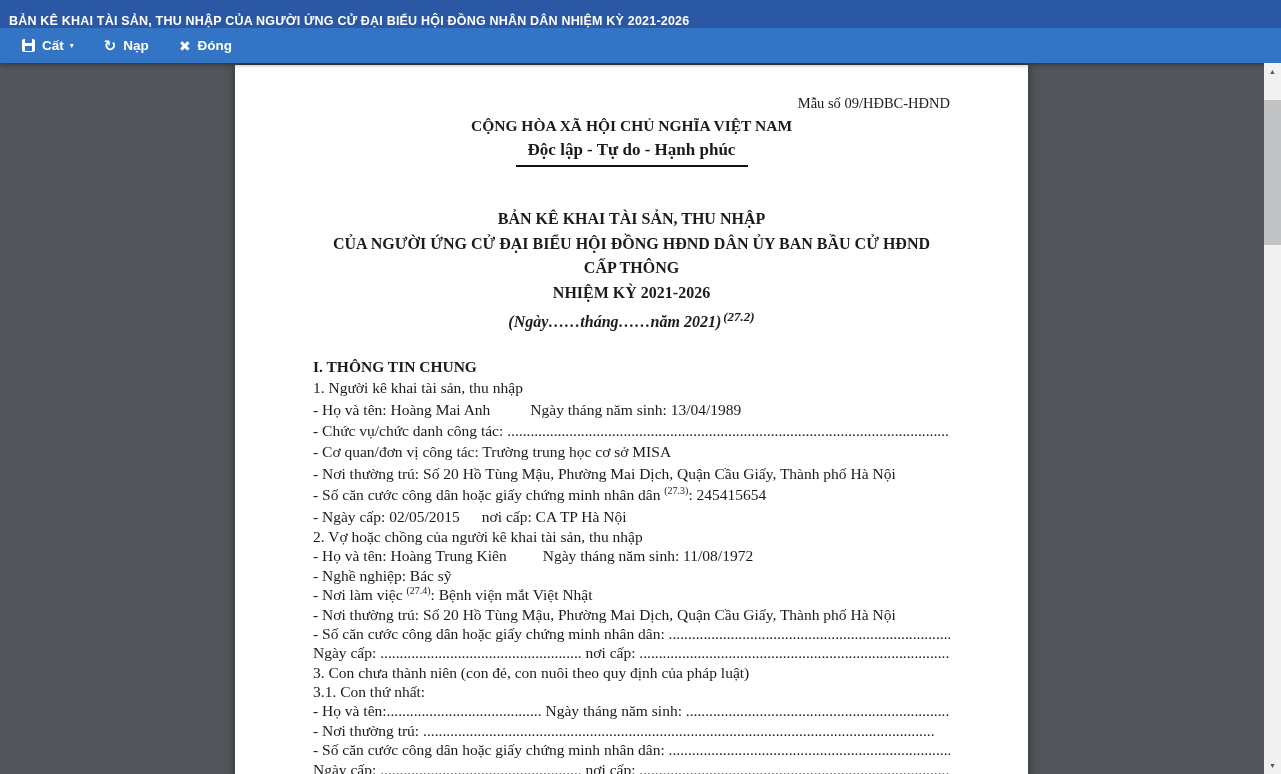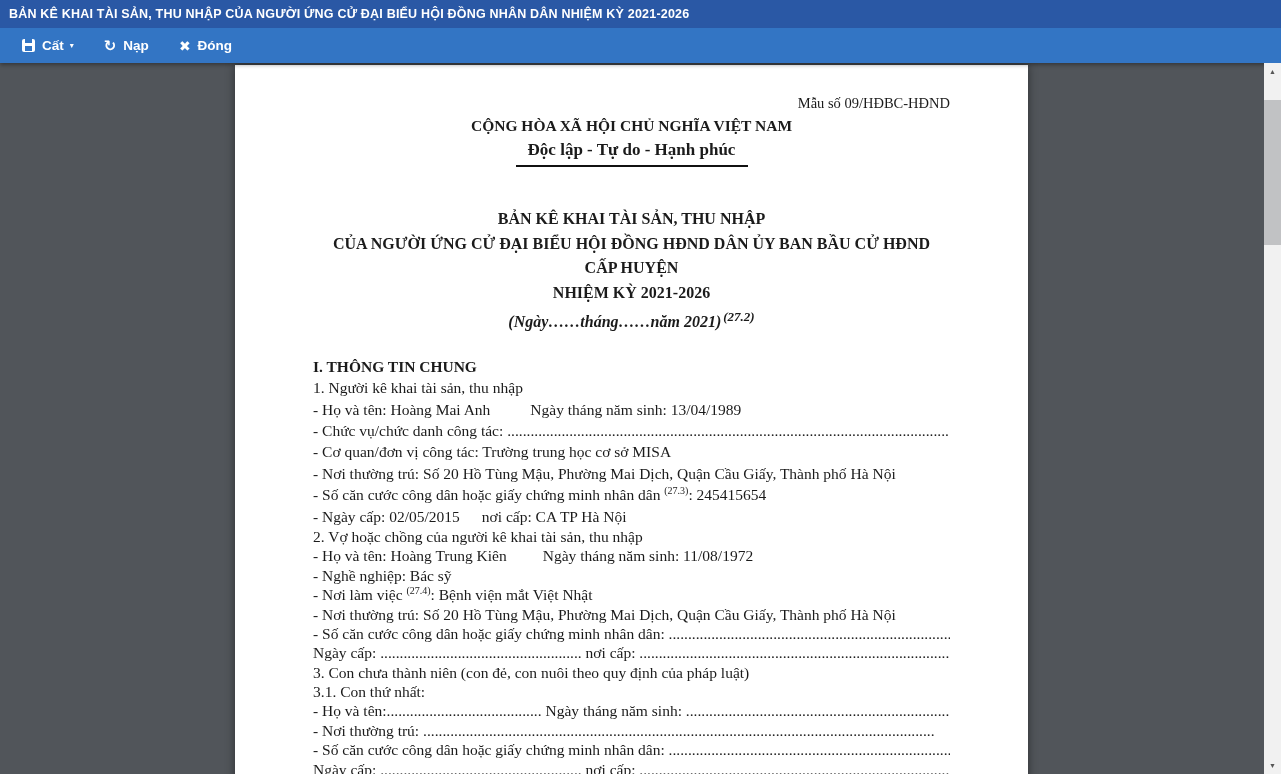--- a/index.html
+++ b/index.html
@@ -4,21 +4,21 @@
 <style>
   * { margin:0; padding:0; box-sizing:border-box; }
   html,body { width:1281px; height:774px; overflow:hidden; }
   .app {
     position:relative; width:1281px; height:774px; overflow:hidden;
     background:#51555a; font-family:"Liberation Sans","DejaVu Sans",sans-serif;
   }
   
   .titlebar {
     position:absolute; top:0; left:0; right:0; height:28px;
-    background:#2a58a5; display:flex; align-items:center; padding-left:9px; z-index:6;
+    background:#2a58a5; display:flex; align-items:flex-end; padding-left:9px; z-index:6;
   }
   .tb-text { color:#ffffff; font-size:12.5px; font-weight:bold; letter-spacing:.2px; white-space:nowrap; }
   
   .toolbar {
     position:absolute; top:28px; left:0; right:0; height:35px;
     background:#3375c4; display:flex; align-items:center; gap:12px; padding-left:13px;
     z-index:5; box-shadow:0 2px 4px rgba(0,0,0,.35);
   }
   .tb-btn {
     display:flex; align-items:center; gap:7px; background:none; border:none;
@@ -86,21 +86,21 @@
 
   <main class="viewport">
     <section class="page">
       <div class="form-no">Mẫu số 09/HĐBC-HĐND</div>
       <div class="nat1">CỘNG HÒA XÃ HỘI CHỦ NGHĨA VIỆT NAM</div>
       <div class="nat2">Độc lập - Tự do - Hạnh phúc</div>
       <div class="rule"></div>
       <div class="title-block">
         <div>BẢN KÊ KHAI TÀI SẢN, THU NHẬP</div>
         <div>CỦA NGƯỜI ỨNG CỬ ĐẠI BIỂU HỘI ĐỒNG HĐND DÂN ỦY BAN BẦU CỬ HĐND</div>
-        <div>CẤP HUYỆN</div>
+        <div>CẤP THÔNG</div>
         <div>NHIỆM KỲ 2021-2026</div>
         <div class="date-line"><span>(Ngày……tháng……năm 2021)</span><sup>(27.2)</sup></div>
       </div>
       <div class="doc-lines" id="doc-lines">
           <div class="doc-line bold"><span>I. THÔNG TIN CHUNG</span></div>
           <div class="doc-line"><span>1. Người kê khai tài sản, thu nhập</span></div>
           <div class="doc-line"><span>- Họ và tên: Hoàng Mai Anh</span><span class="gap" style="width: 40px;"></span><span>Ngày tháng năm sinh: 13/04/1989</span></div>
           <div class="doc-line"><span>- Chức vụ/chức danh công tác:  ....................................................................................................................................</span></div>
           <div class="doc-line"><span>- Cơ quan/đơn vị công tác: Trường trung học cơ sở MISA</span></div>
           <div class="doc-line"><span>- Nơi thường trú: Số 20 Hồ Tùng Mậu, Phường Mai Dịch, Quận Cầu Giấy, Thành phố Hà Nội</span></div>

